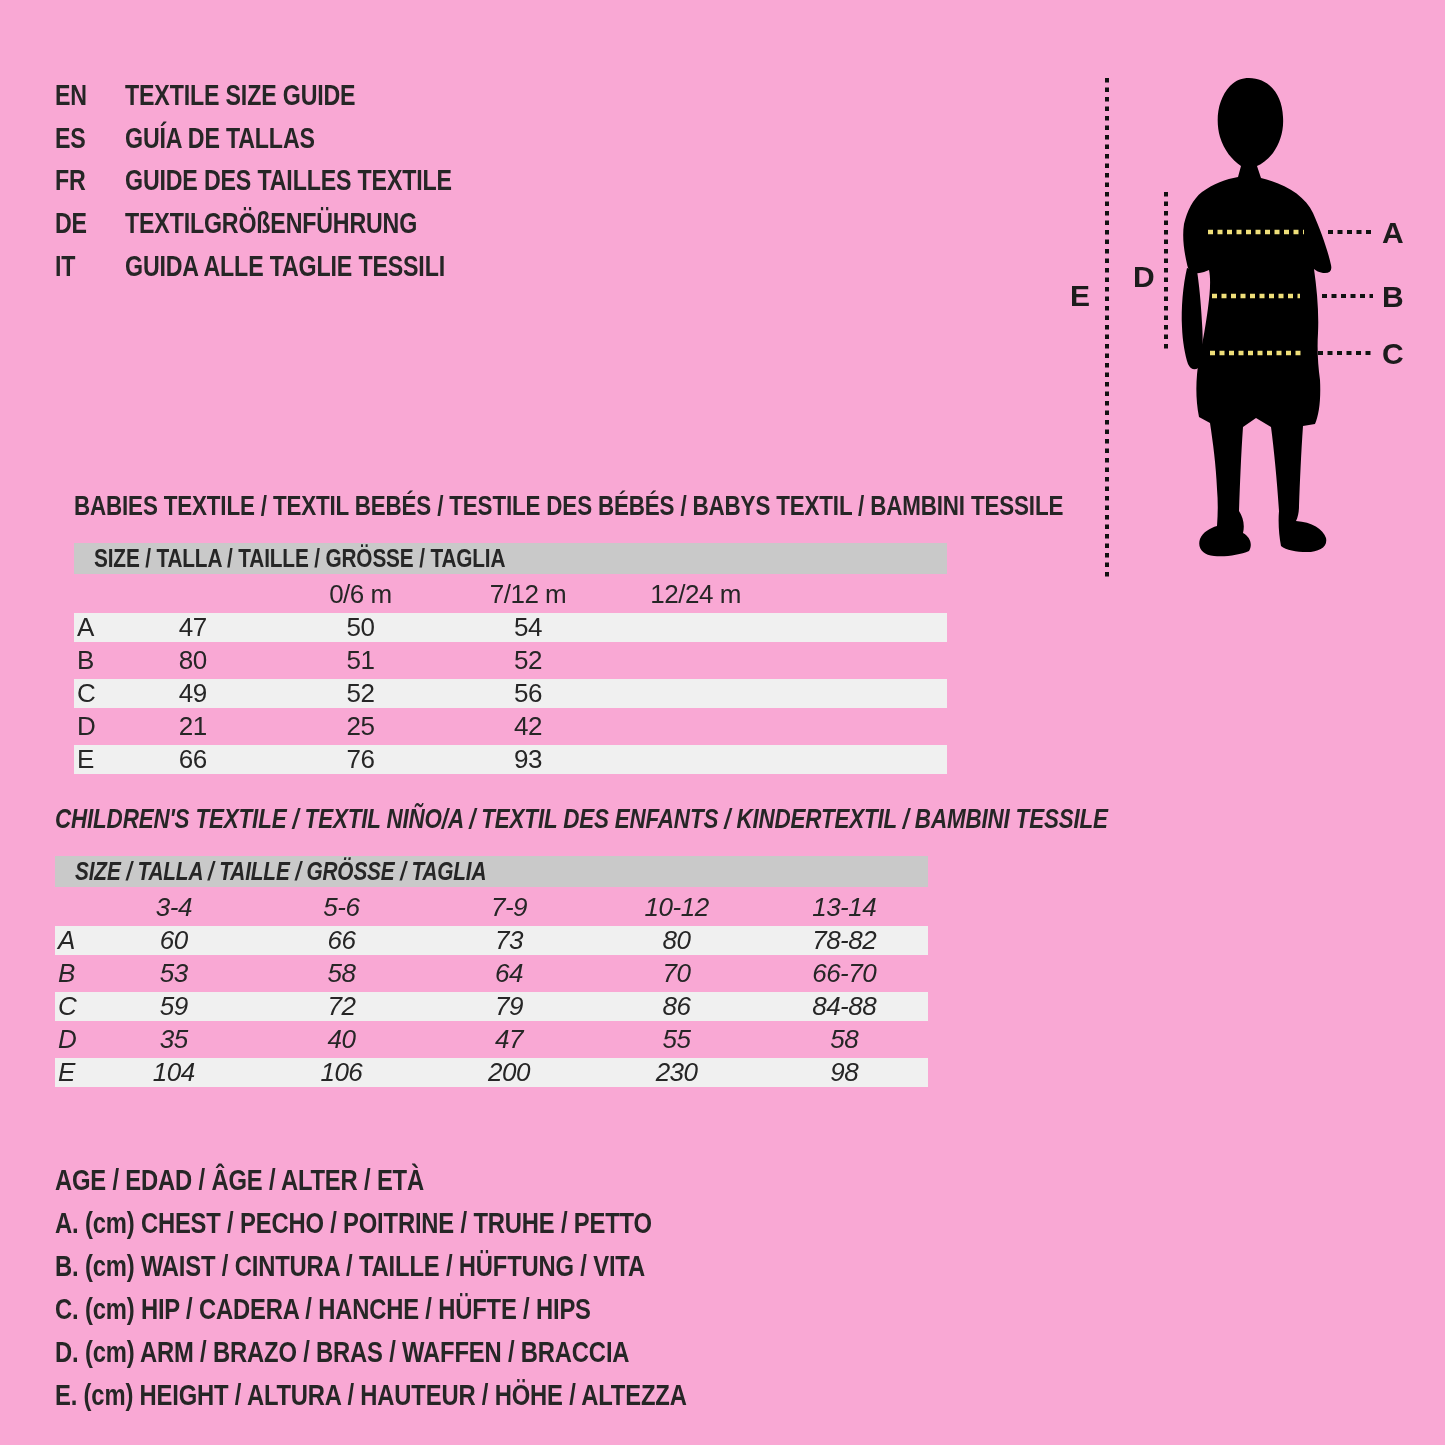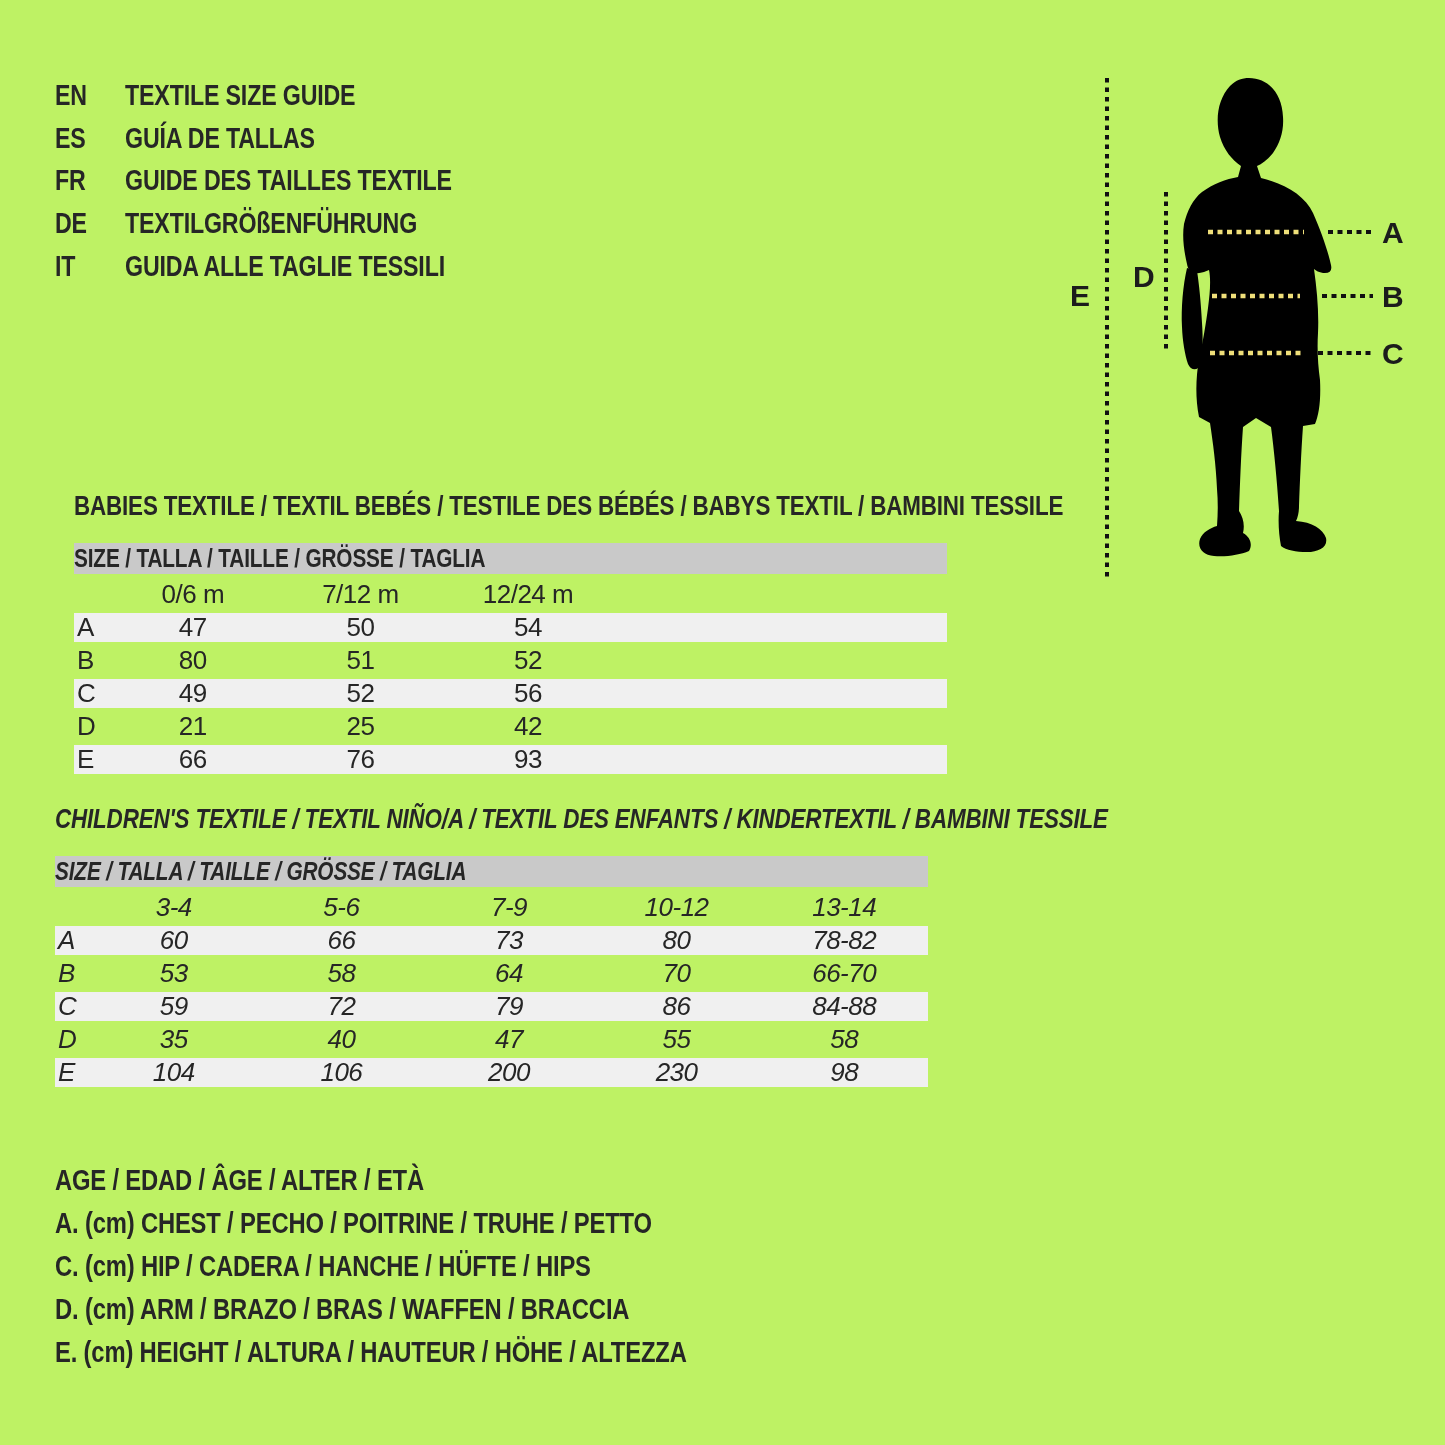--- a/index.html
+++ b/index.html
@@ -1,38 +1,38 @@
 <!DOCTYPE html>
 <html><head>
 <meta charset="utf-8">
 <style>
   html,body{margin:0;padding:0;background:#fff;}
   .canvas{
-    position:relative;width:1445px;height:1445px;background:#bef264;overflow:hidden;
+    position:relative;width:1445px;height:1445px;background:#f9a8d4;overflow:hidden;
     font-family:"Liberation Sans","DejaVu Sans",sans-serif;color:#262626;
   }
   .cond{display:inline-block;transform:scaleX(0.8);transform-origin:0 50%;white-space:nowrap;letter-spacing:-0.2px;}
   .cond82{display:inline-block;transform:scaleX(0.82);transform-origin:0 50%;white-space:nowrap;letter-spacing:-0.2px;}
 
   
   .lang-block{position:absolute;left:55px;top:79px;}
   .lang-row{display:flex;height:32px;line-height:32px;margin-bottom:10.7px;font-size:29px;font-weight:700;}
   .lang-code{width:70px;flex:0 0 70px;}
 
   
   .figure{position:absolute;left:1060px;top:65px;}
 
   
   .section{position:absolute;left:55px;}
   .sec-title{height:30px;line-height:30px;font-size:28px;font-weight:700;}
   .size-bar{margin-top:22px;width:873px;height:31px;background:#c9c9c9;display:flex;align-items:center;
-    padding-left:0;box-sizing:border-box;font-size:26px;font-weight:700;}
+    padding-left:20px;box-sizing:border-box;font-size:26px;font-weight:700;}
   .size-table{margin-top:5px;}
   .trow{display:flex;align-items:center;height:29px;margin-bottom:4px;width:873px;font-size:26px;letter-spacing:-0.5px;}
-  .trow.thead{height:30px;}
+  .trow.thead{height:30px;justify-content:center;}
   .trow.stripe{background:#f0f0f0;}
   .tlabel{flex:0 0 35px;width:35px;padding-left:3px;box-sizing:border-box;}
   .tcell{flex:0 0 167.6px;width:167.6px;text-align:center;}
 
   
   .legend{position:absolute;left:55px;top:1140px;margin-top:24px;}
   .legend-row{height:32px;line-height:32px;margin-bottom:11px;font-size:29px;font-weight:700;}
 
   .fig-label{font-size:30px;font-weight:700;fill:#1c1c1c;}
 </style>
@@ -239,18 +239,19 @@
           <span class="tcell">200</span>
           <span class="tcell">230</span>
           <span class="tcell">98</span>
         </div>
       </div>
   </div>
 
   <div class="legend">
     <div class="legend-row"><span class="cond82">AGE / EDAD / ÂGE / ALTER / ETÀ</span></div>
     <div class="legend-row"><span class="cond82">A. (cm) CHEST / PECHO / POITRINE / TRUHE / PETTO</span></div>
+    <div class="legend-row"><span class="cond82">B. (cm) WAIST / CINTURA / TAILLE / HÜFTUNG / VITA</span></div>
     <div class="legend-row"><span class="cond82">C. (cm) HIP / CADERA / HANCHE / HÜFTE / HIPS</span></div>
     <div class="legend-row"><span class="cond82">D. (cm) ARM / BRAZO / BRAS / WAFFEN / BRACCIA</span></div>
     <div class="legend-row"><span class="cond82">E. (cm) HEIGHT / ALTURA / HAUTEUR / HÖHE / ALTEZZA</span></div>
   </div>
 
 </div>
 
 </body></html>

